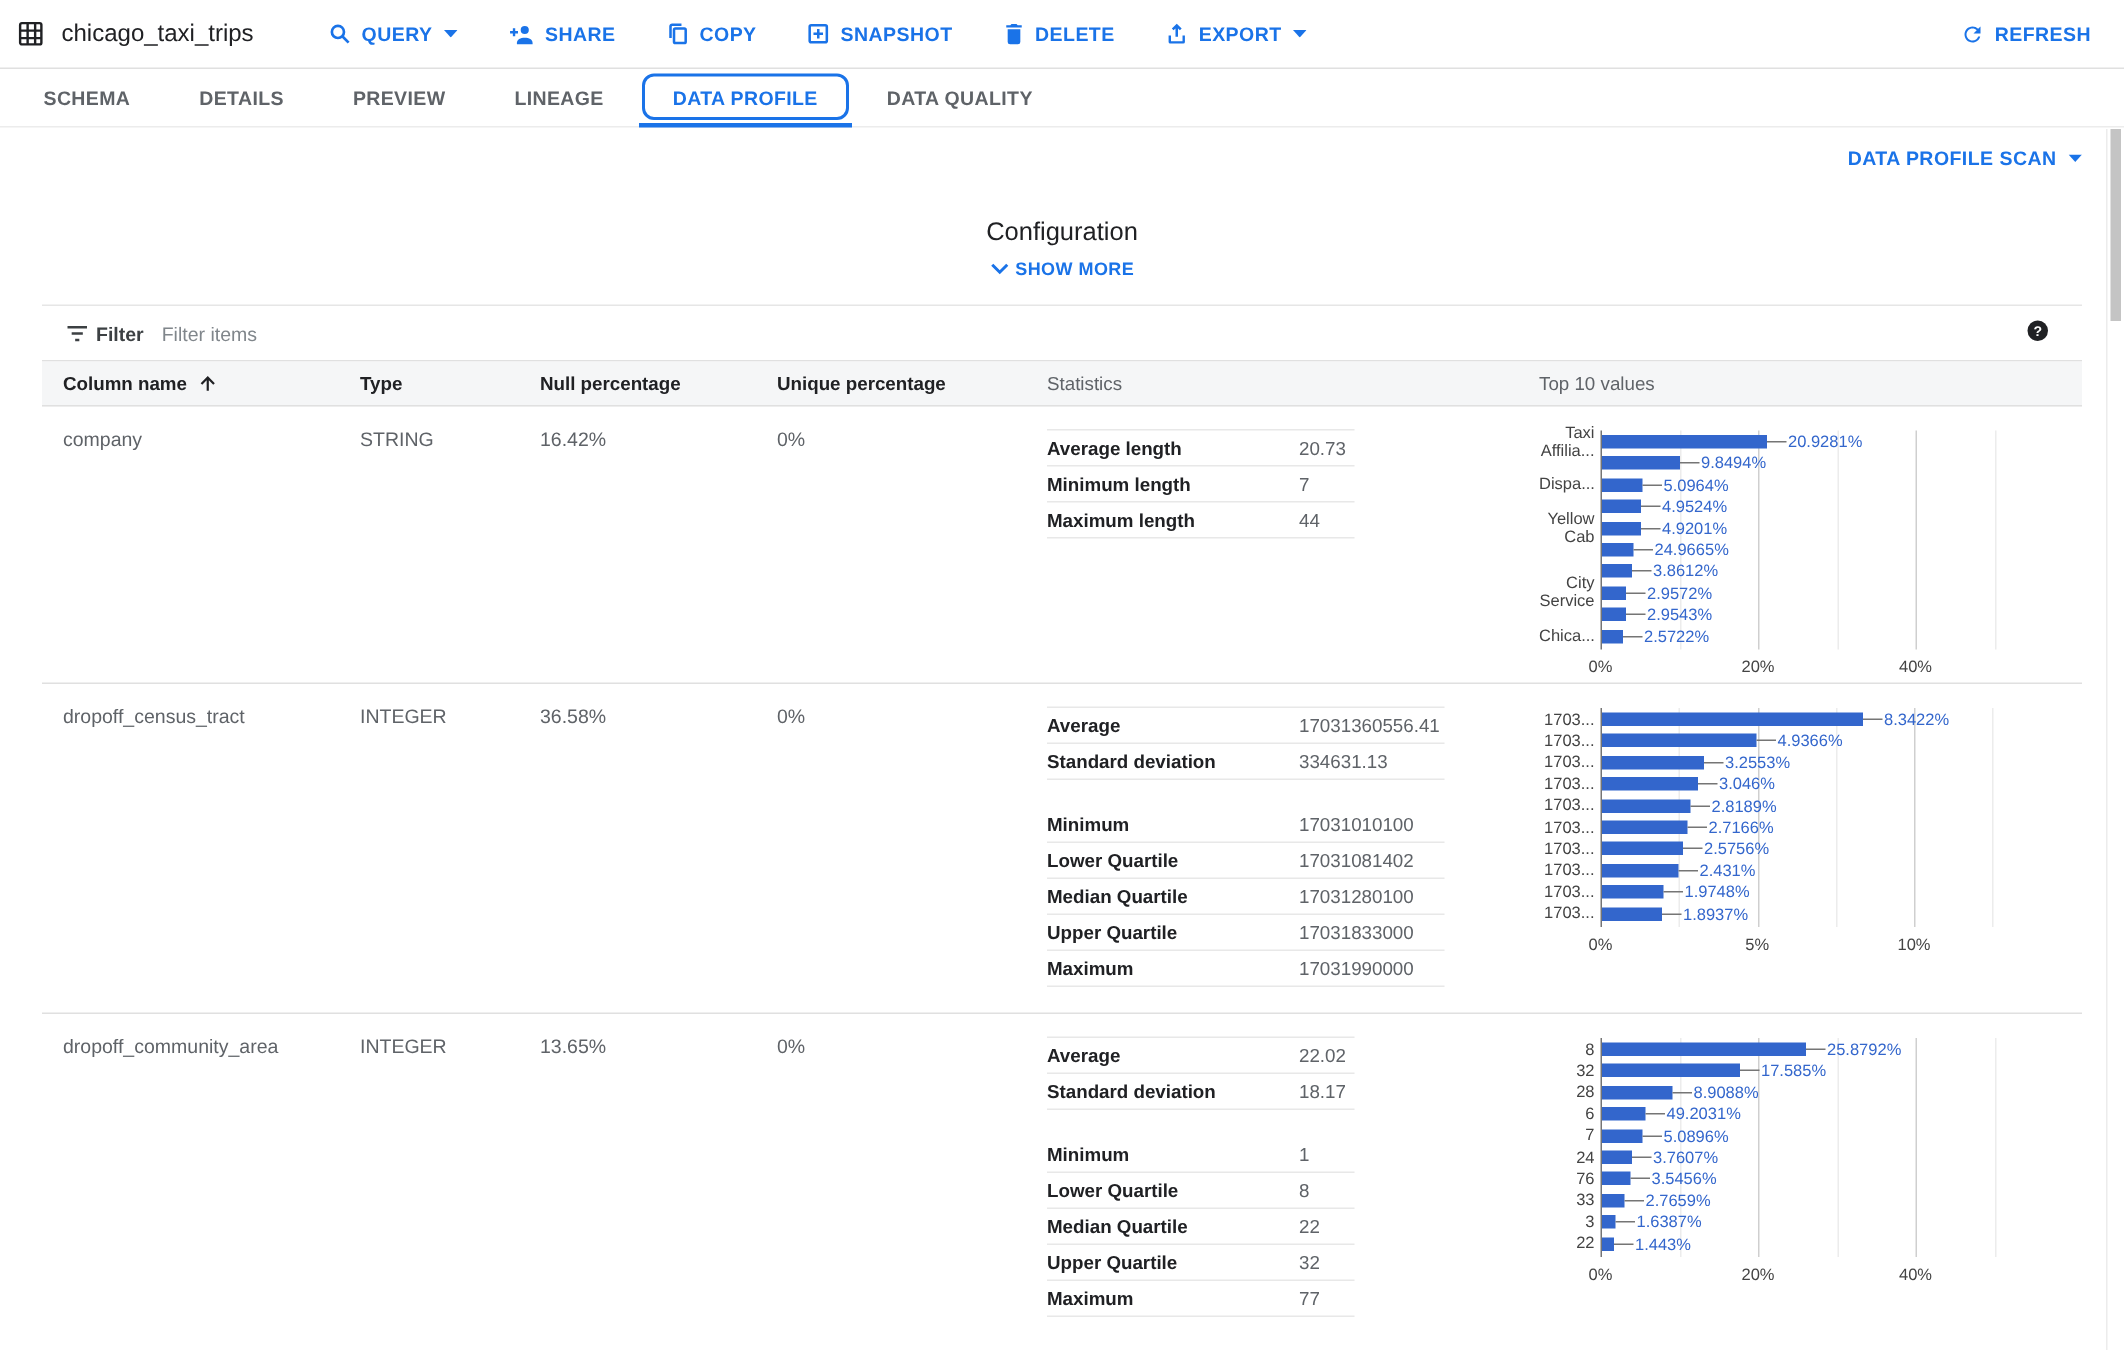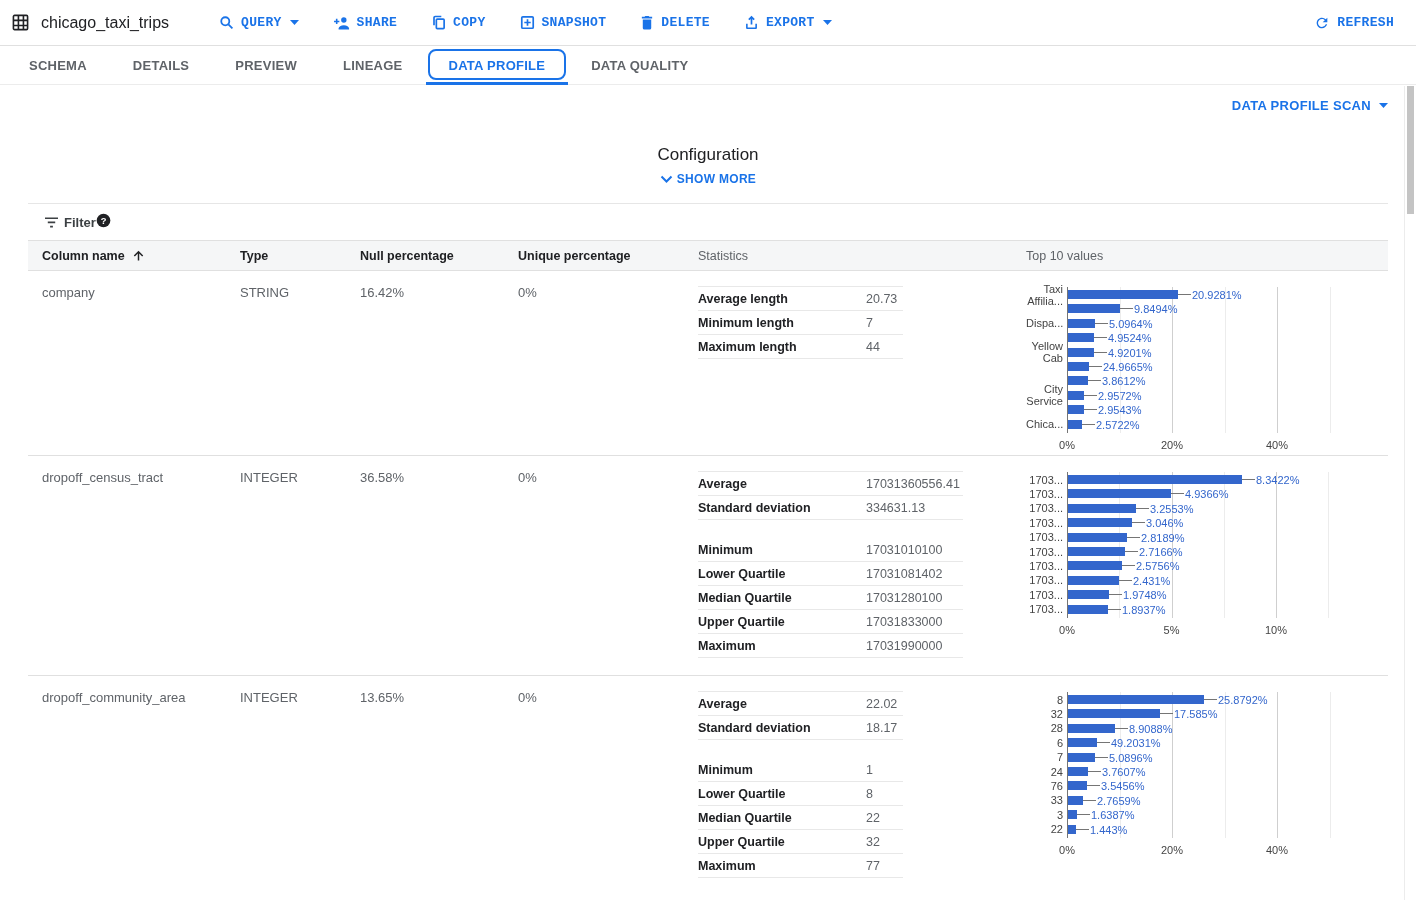--- a/index.html
+++ b/index.html
@@ -7,21 +7,21 @@
     font-family:"Liberation Sans", sans-serif; color:#202124; }
   .icon { display:inline-flex; align-items:center; justify-content:center; }
   .icon svg { display:block; }
 
   
   .toolbar { height:46px; display:flex; align-items:center; padding:0 22px 0 12px;
     border-bottom:1px solid #e0e0e0; }
   .toolbar h1 { font-size:16px; font-weight:400; color:#202124; margin-left:12px; }
   .tb-actions { display:flex; align-items:center; gap:34px; margin-left:50px; }
   .tb-btn { display:flex; align-items:center; gap:7px; background:none; border:none;
-    color:var(--accent); font-family:Liberation Mono, monospace; font-size:13px; font-weight:700;
+    color:var(--accent); font-family:Liberation Sans, sans-serif; font-size:13px; font-weight:700;
     letter-spacing:.3px; cursor:pointer; }
   .tb-btn .caret { margin-left:1px; }
   .refresh-btn { margin-left:auto; }
 
   
   .tabs { height:39px; display:flex; align-items:stretch; padding-left:6px;
     border-bottom:1px solid #ececec; }
   .tab { position:relative; display:flex; align-items:center; padding:0 23px;
     font-size:13px; font-weight:700; letter-spacing:.25px; color:#5f6368; cursor:pointer; }
   .tab.active { color:var(--accent); }
@@ -224,20 +224,21 @@
 
 
   <section class="results">
     <div class="filter-bar">
       <span class="icon">
         <svg width="15" height="13" viewBox="0 0 16 14" fill="#3c4043">
             <path d="M1 1.5h14v1.8H1zM4 6h8v1.8H4zM6.5 10.5h3v1.8h-3z"></path>
           </svg>
       </span>
       <span class="filter-label">Filter</span>
+      <input class="filter-input" placeholder="Filter items" style="">
       <button class="help-btn">
         <span class="icon">
           <svg width="15" height="15" viewBox="0 0 16 16">
               <circle cx="8" cy="8" r="7.3" fill="#202124"></circle>
               <text x="8" y="11.5" text-anchor="middle" font-size="10" font-weight="bold" fill="#fff" font-family="Liberation Sans, sans-serif">?</text>
             </svg>
         </span>
       </button>
     </div>
     <div class="grid-row thead" id="thead">

